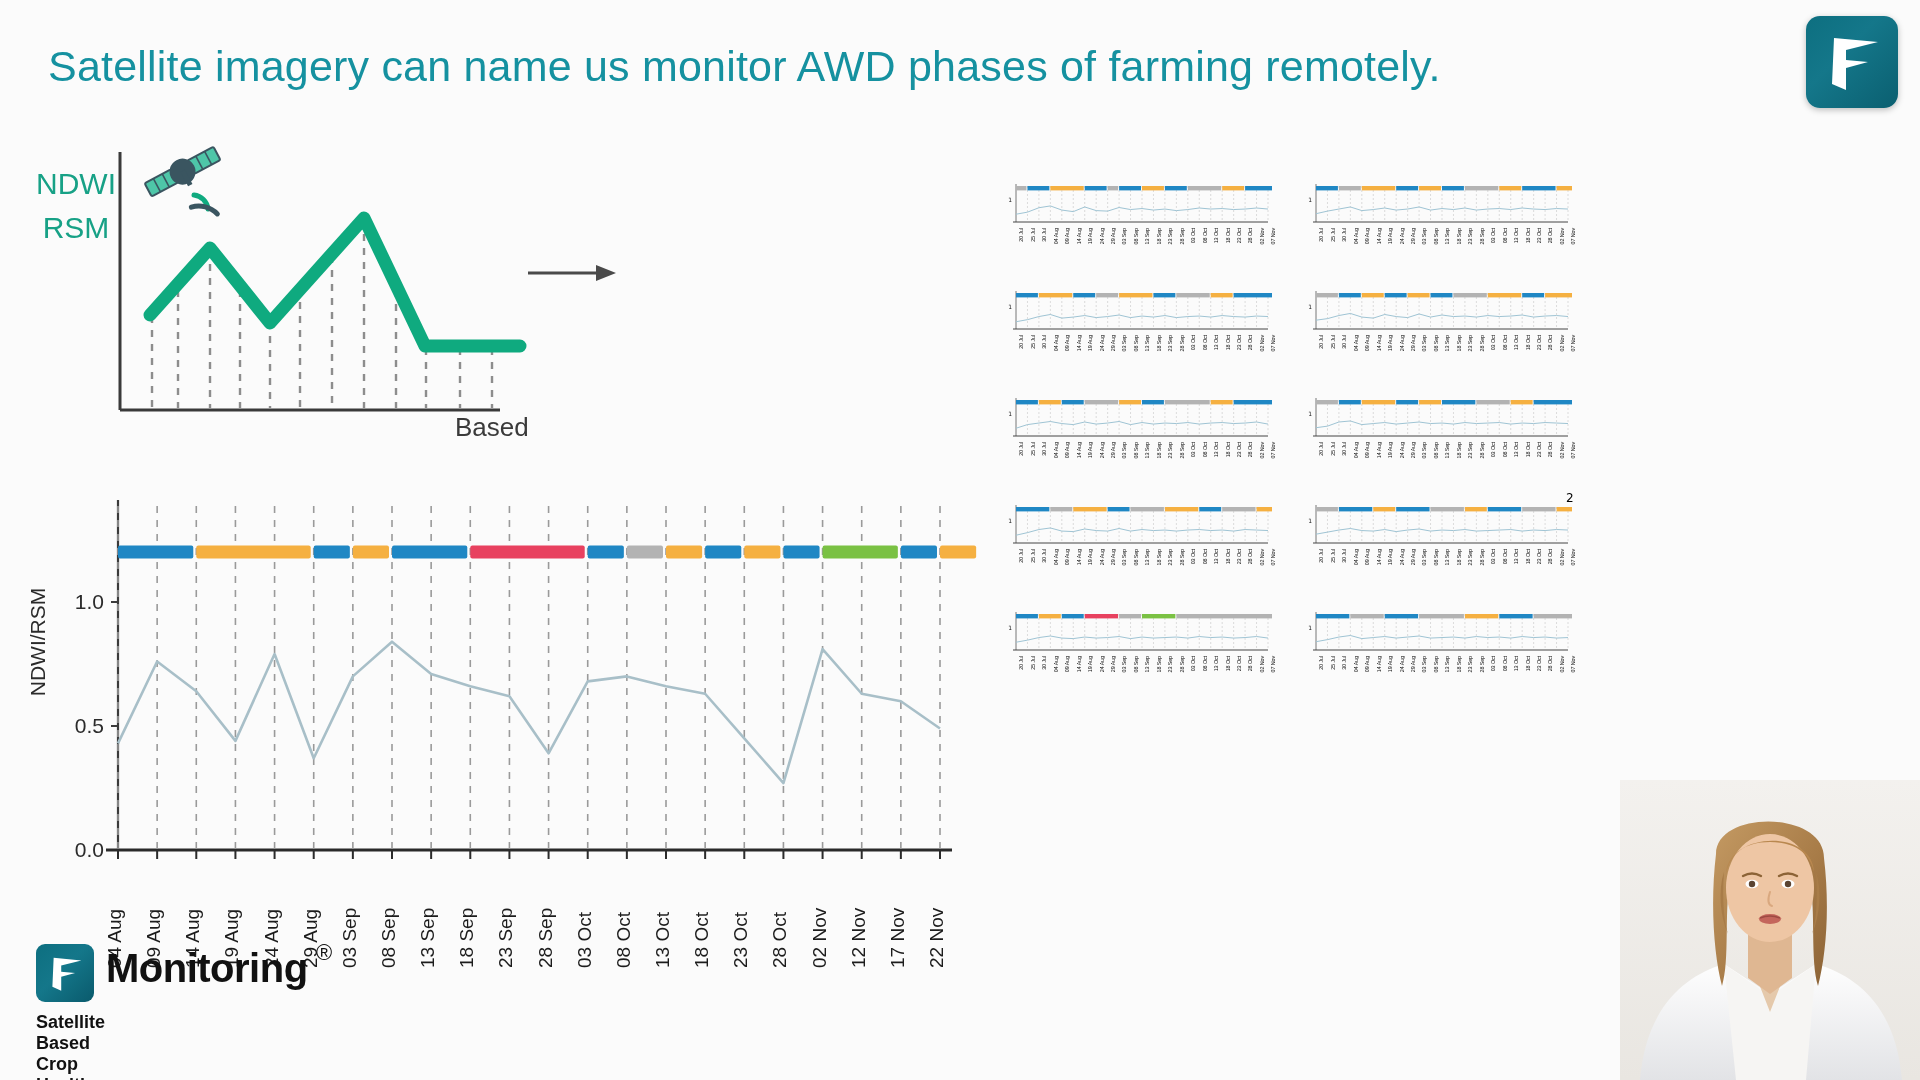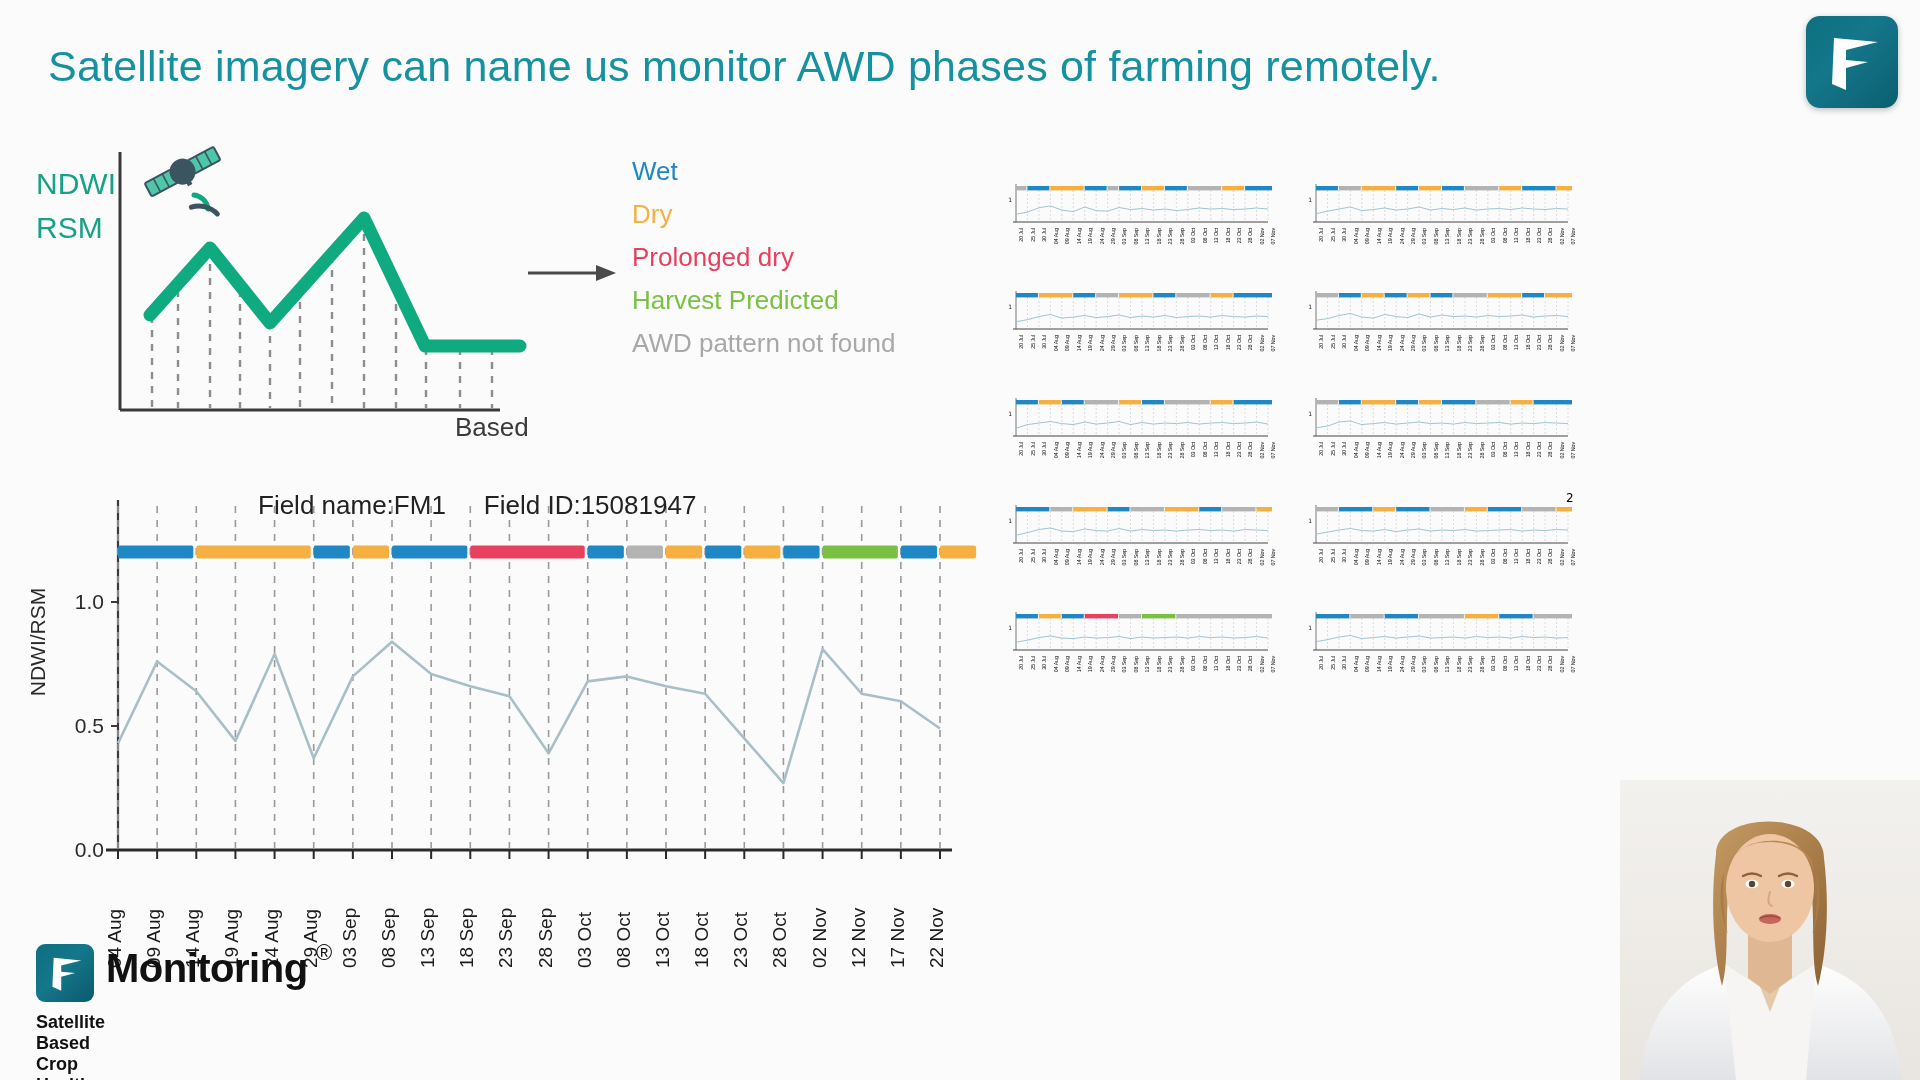--- a/index.html
+++ b/index.html
@@ -34,21 +34,21 @@
     border-radius: 14px;
     background: linear-gradient(135deg,#0d6f80 0%, #14778a 40%, #0b5f70 100%);
     box-shadow: 0 2px 6px rgba(0,0,0,.25);
   }
   #brand-badge svg { display:block; }
 
   
   #schematic {
     position: absolute;
     left: 0; top: 140px;
-    width: 640px; height: 330px;
+    width: 640px; height: 330px; text-align: center;
   }
   #schematic .ylab {
     position: absolute;
     left: 36px; top: 22px;
     color: #17a186;
     font-size: 30px;
     line-height: 1.45;
     font-family: "Liberation Sans", sans-serif;
     white-space: pre-line;
   }
@@ -233,33 +233,23 @@
 
   <div class="dayslab">Based</div>
 </div>
 
 <svg id="arrow" width="90" height="30" viewBox="0 0 90 30">
   <line x1="0" y1="15" x2="72" y2="15" stroke="#4a4a4a" stroke-width="3"></line>
   <path d="M68 7 L88 15 L68 23 Z" fill="#4a4a4a"></path>
 </svg>
 
 <div id="legend">
-  <div class="legend-list">
-      <div class="legend-item" style="color: rgb(31, 135, 196);">Wet</div>
-      <div class="legend-item" style="color: rgb(245, 176, 65);">Dry</div>
-      <div class="legend-item" style="color: rgb(232, 65, 95);">Prolonged dry</div>
-      <div class="legend-item" style="color: rgb(122, 193, 67);">Harvest Predicted</div>
-      <div class="legend-item" style="color: rgb(168, 168, 168);">AWD pattern not found</div>
-    </div>
 </div>
 
 <div id="main-chart">
-  <div class="chart-heading">
-    <span>Field name:</span><span>FM1</span><span class="gap"></span><span>Field ID:</span><span>15081947</span>
-  </div>
   <div class="ylabel">NDWI/RSM</div>
   <div id="main-yticks">
       <div class="ytick" style="left: 50px; top: 358px;">0.0</div>
       <div class="ytick" style="left: 50px; top: 234px;">0.5</div>
       <div class="ytick" style="left: 50px; top: 110px;">1.0</div>
     </div>
   <svg id="main-svg" width="980" height="500" viewBox="0 0 980 500">
       <line x1="111" y1="370" x2="118" y2="370" stroke="#3a3a3a" stroke-width="2"></line>
       <line x1="111" y1="246" x2="118" y2="246" stroke="#3a3a3a" stroke-width="2"></line>
       <line x1="111" y1="122" x2="118" y2="122" stroke="#3a3a3a" stroke-width="2"></line>

